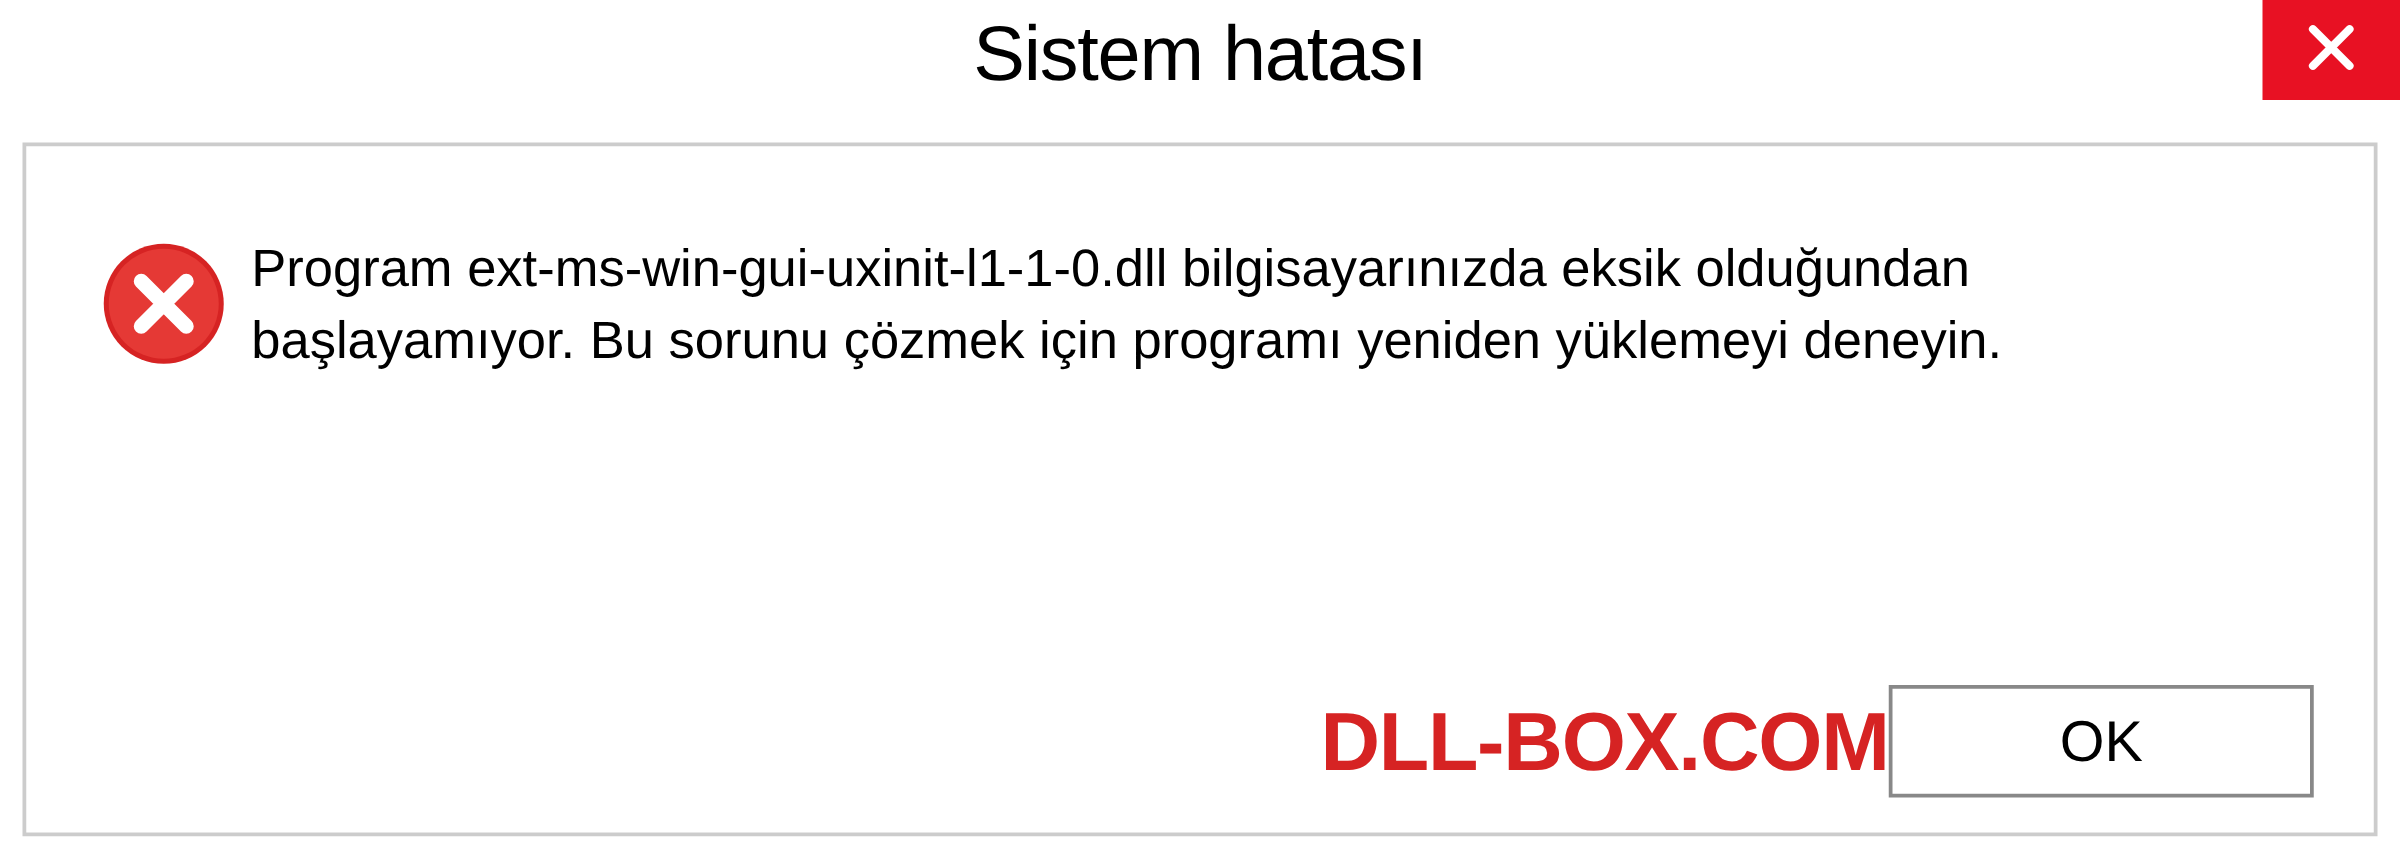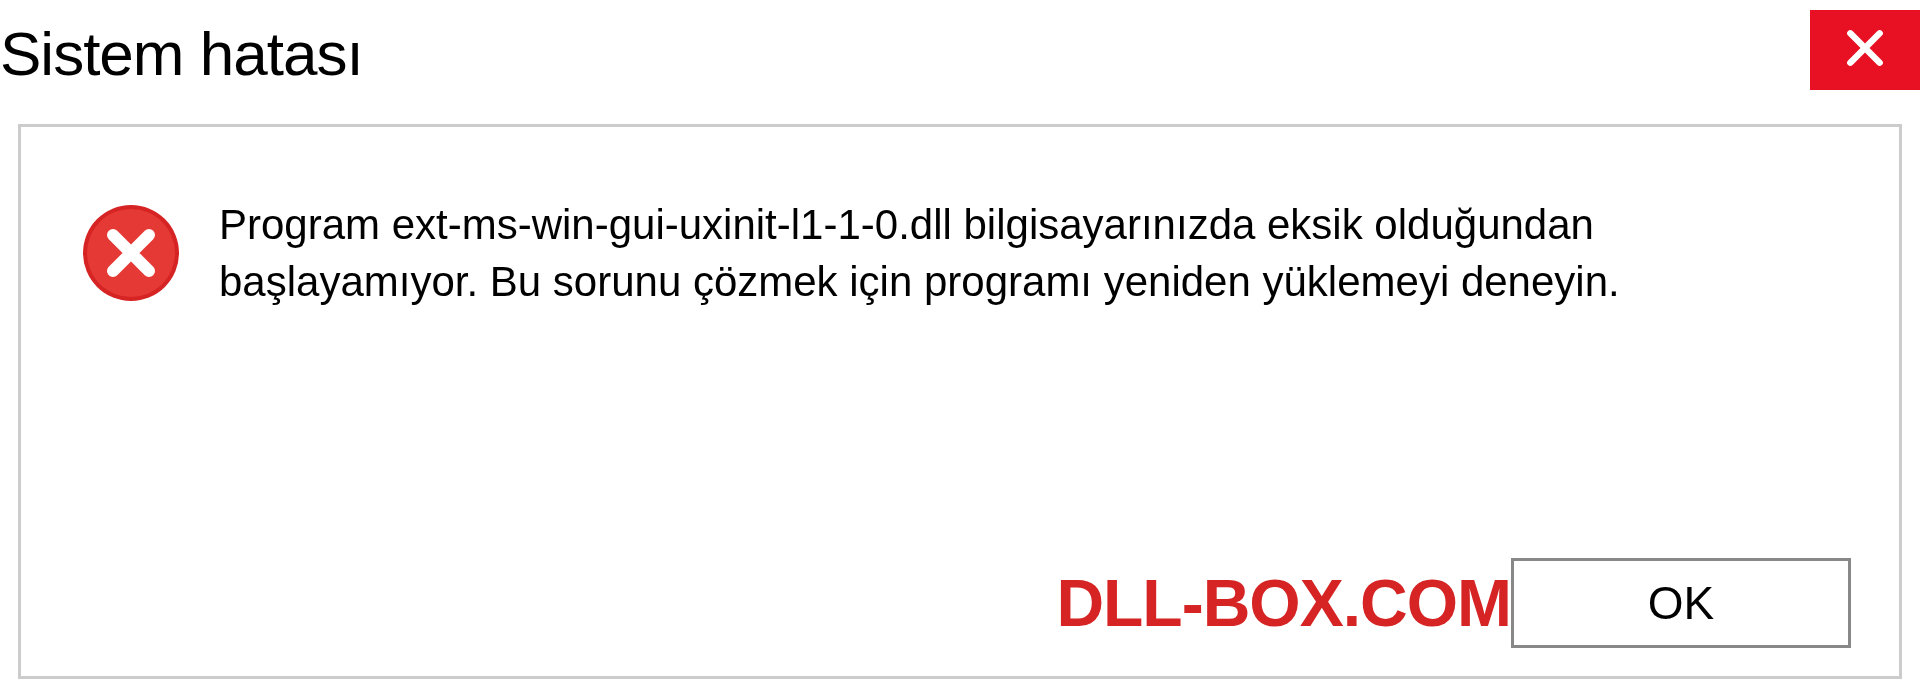--- a/index.html
+++ b/index.html
@@ -10,24 +10,24 @@
     body {
       font-family: "Segoe UI", Tahoma, Arial, sans-serif;
       background: #ffffff;
       width: 1920px;
       height: 692px;
       position: relative;
     }
     .title-bar {
       display: flex;
       align-items: flex-start;
+      justify-content: center;
       position: relative;
       height: 100px;
       padding-top: 8px;
-      margin-top: 10px;
     }
     .title-text {
       font-size: 62px;
       font-weight: 400;
       color: #000;
       letter-spacing: -1px;
     }
     .close-button {
       position: absolute;
       right: 0;
@@ -48,21 +48,21 @@
       margin: 14px 18px 0 18px;
       border: 3px solid #cccccc;
       background: #ffffff;
       height: 555px;
       position: relative;
       padding: 70px 60px 0 60px;
     }
     .message-row {
       display: flex;
       align-items: flex-start;
-      gap: 38px;
+      gap: 20px;
     }
     .error-icon {
       flex-shrink: 0;
       width: 100px;
       height: 100px;
       margin-top: 6px;
     }
     .error-icon svg {
       width: 100%;
       height: 100%;

